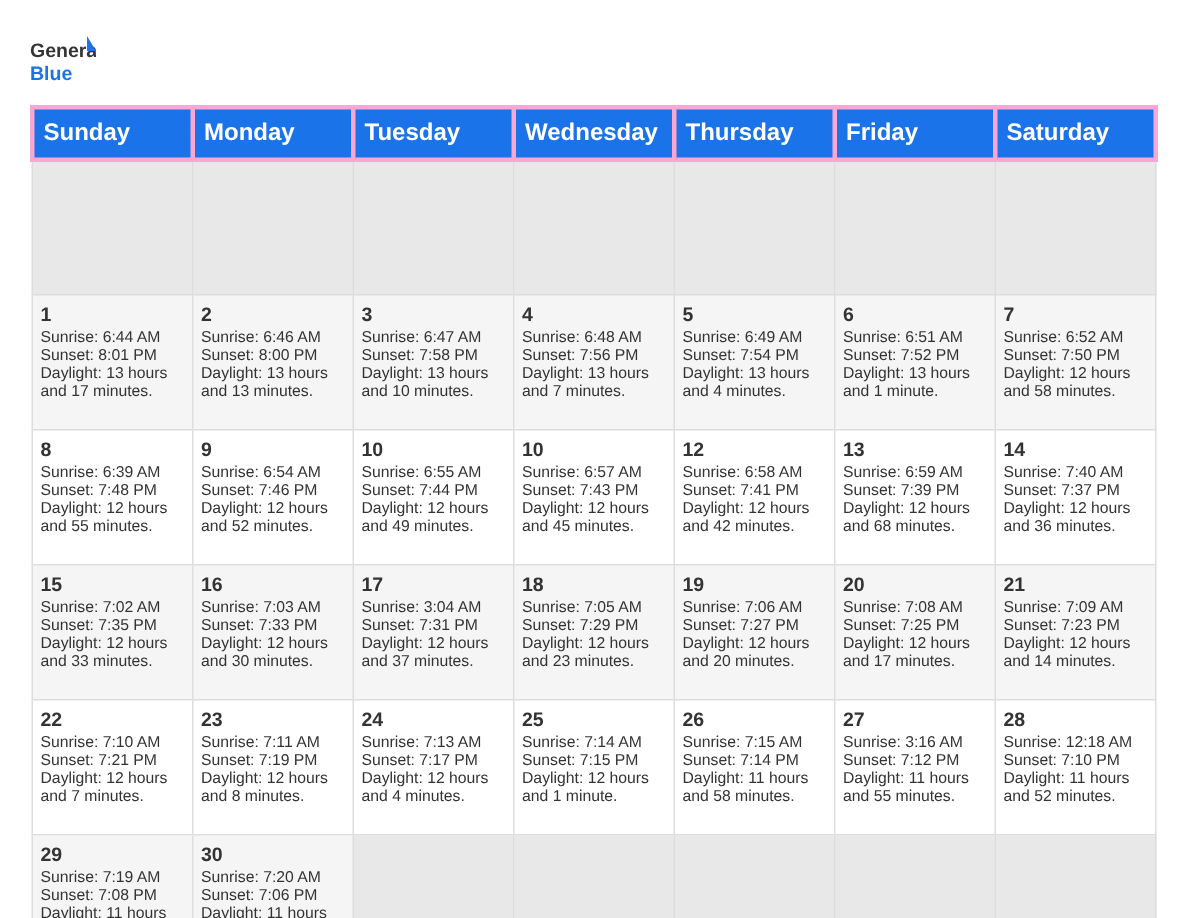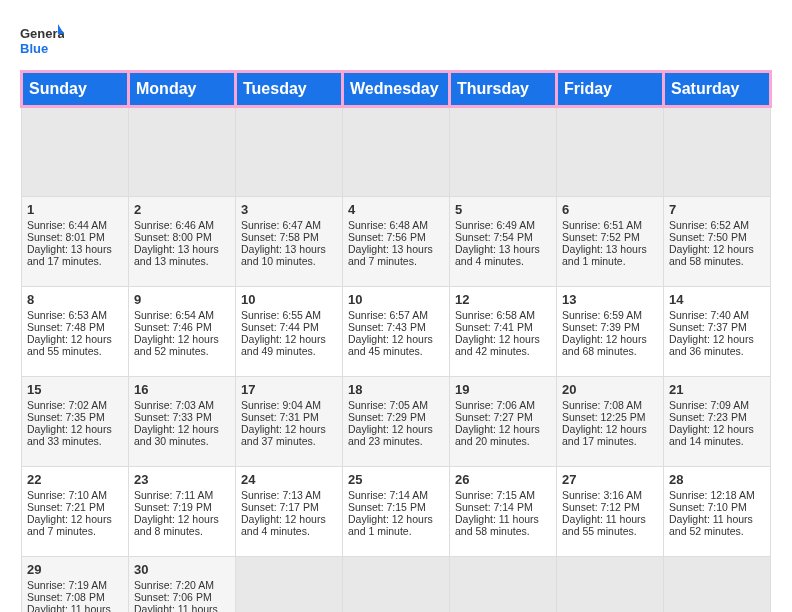--- a/index.html
+++ b/index.html
@@ -158,21 +158,21 @@
           <span class="day-num">7</span>
           <div>Sunrise: 6:52 AM</div>
           <div>Sunset: 7:50 PM</div>
           <div>Daylight: 12 hours</div>
           <div>and 58 minutes.</div>
         </td>
       </tr>
       <tr>
         <td>
           <span class="day-num">8</span>
-          <div>Sunrise: 6:53 AM</div>
+          <div>Sunrise: 6:39 AM</div>
           <div>Sunset: 7:48 PM</div>
           <div>Daylight: 12 hours</div>
           <div>and 55 minutes.</div>
         </td>
         <td>
           <span class="day-num">9</span>
           <div>Sunrise: 6:54 AM</div>
           <div>Sunset: 7:46 PM</div>
           <div>Daylight: 12 hours</div>
           <div>and 52 minutes.</div>
@@ -223,21 +223,21 @@
         </td>
         <td>
           <span class="day-num">16</span>
           <div>Sunrise: 7:03 AM</div>
           <div>Sunset: 7:33 PM</div>
           <div>Daylight: 12 hours</div>
           <div>and 30 minutes.</div>
         </td>
         <td>
           <span class="day-num">17</span>
-          <div>Sunrise: 9:04 AM</div>
+          <div>Sunrise: 3:04 AM</div>
           <div>Sunset: 7:31 PM</div>
           <div>Daylight: 12 hours</div>
           <div>and 37 minutes.</div>
         </td>
         <td>
           <span class="day-num">18</span>
           <div>Sunrise: 7:05 AM</div>
           <div>Sunset: 7:29 PM</div>
           <div>Daylight: 12 hours</div>
           <div>and 23 minutes.</div>
@@ -245,21 +245,21 @@
         <td>
           <span class="day-num">19</span>
           <div>Sunrise: 7:06 AM</div>
           <div>Sunset: 7:27 PM</div>
           <div>Daylight: 12 hours</div>
           <div>and 20 minutes.</div>
         </td>
         <td>
           <span class="day-num">20</span>
           <div>Sunrise: 7:08 AM</div>
-          <div>Sunset: 12:25 PM</div>
+          <div>Sunset: 7:25 PM</div>
           <div>Daylight: 12 hours</div>
           <div>and 17 minutes.</div>
         </td>
         <td>
           <span class="day-num">21</span>
           <div>Sunrise: 7:09 AM</div>
           <div>Sunset: 7:23 PM</div>
           <div>Daylight: 12 hours</div>
           <div>and 14 minutes.</div>
         </td>

